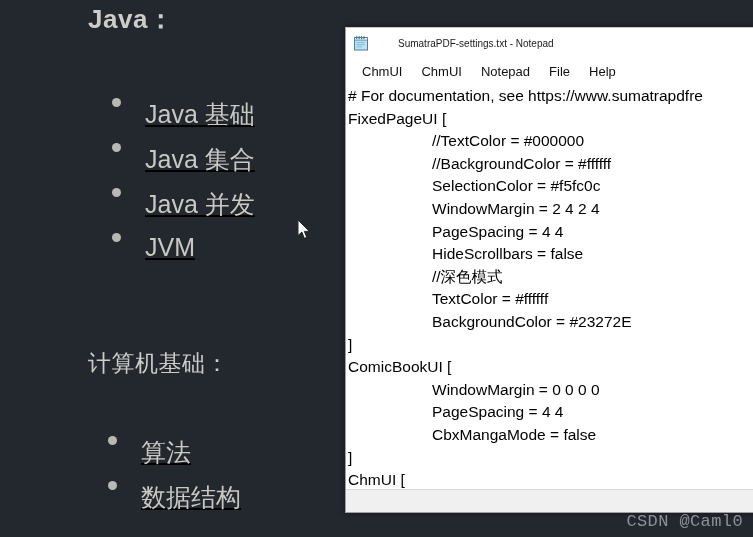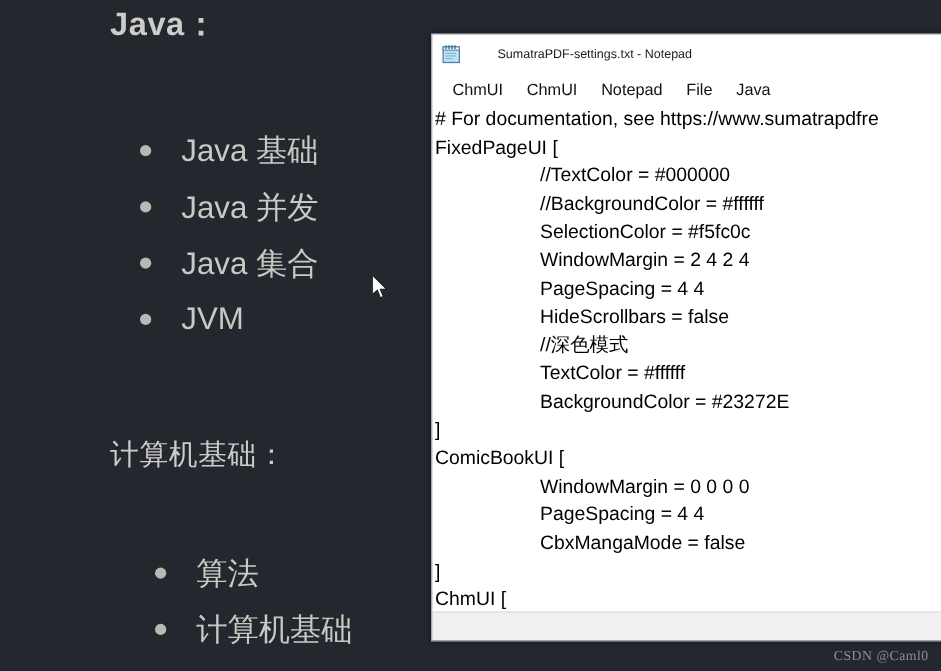--- a/index.html
+++ b/index.html
@@ -38,27 +38,27 @@
   .slide-heading.h-java  { left: 88px; top: 2px; }
   .slide-heading.h-cs    { left: 88px; top: 348px; font-weight: normal; font-size: 23px;}
 
   .bullet-list {
     position: absolute;
     margin: 0;
     padding: 0;
     list-style: none;
   }
   #java-list { left: 112px; top: 98px; }
-  #cs-list   { left: 124px; top: 436px; }
+  #cs-list   { left: 108px; top: 436px; }
 
   .bullet-item {
     display: flex;
-    align-items: center;
     height: 45px;
     white-space: nowrap;
+    text-decoration: underline;
   }
   .bullet-dot {
     width: 9px; height: 9px;
     border-radius: 50%;
     background: #b9b8b3;
     margin-right: 24px;
     flex: 0 0 auto;
   }
   .bullet-text {
     font-size: 25px;
@@ -151,65 +151,65 @@
     background: #f0f0f0;
     border-top: 1px solid #d8d8d8;
     flex: 0 0 auto;
   }
 
   
   #watermark {
     position: absolute;
     right: 10px;
     bottom: 6px;
-    font-size: 11px;
+    font-size: 17px;
     color: #8d9099;
     letter-spacing: 0.4px;
-    font-family: Liberation Serif, serif;
+    font-family: Liberation Mono, monospace;
     white-space: nowrap;
   }
 </style>
 </head>
 <body>
 
 <div id="screen">
 
   <div id="slide">
 
     <div class="slide-heading h-java">Java：</div>
 
     <ul class="bullet-list" id="java-list">
       <li class="bullet-item">
         <span class="bullet-dot"></span>
         <span class="bullet-text">Java 基础</span>
       </li>
       <li class="bullet-item">
         <span class="bullet-dot"></span>
+        <span class="bullet-text">Java 集合</span>
+      </li>
+      <li class="bullet-item">
+        <span class="bullet-dot"></span>
         <span class="bullet-text">Java 并发</span>
       </li>
       <li class="bullet-item">
         <span class="bullet-dot"></span>
-        <span class="bullet-text">Java 集合</span>
-      </li>
-      <li class="bullet-item">
-        <span class="bullet-dot"></span>
         <span class="bullet-text">JVM</span>
       </li>
     </ul>
 
     <div class="slide-heading h-cs">计算机基础：</div>
 
     <ul class="bullet-list" id="cs-list">
       <li class="bullet-item">
         <span class="bullet-dot"></span>
         <span class="bullet-text">算法</span>
       </li>
       <li class="bullet-item">
         <span class="bullet-dot"></span>
-        <span class="bullet-text">计算机基础</span>
+        <span class="bullet-text">数据结构</span>
       </li>
     </ul>
   </div>
 
   <div id="cursor">
     <svg width="14" height="20" viewBox="0 0 14 20">
       <polygon points="0,0 0,15.5 3.9,12.1 6.3,18.3 8.7,17.3 6.3,11.4 11.2,11.2" fill="#ffffff" stroke="#1b1b1b" stroke-width="0.9"></polygon>
     </svg>
   </div>
 
@@ -230,21 +230,21 @@
         </svg>
       </span>
       <span id="np-title">SumatraPDF-settings.txt - Notepad</span>
     </div>
 
     <div id="np-menubar">
       <div class="np-menu-item">ChmUI</div>
       <div class="np-menu-item">ChmUI</div>
       <div class="np-menu-item">Notepad</div>
       <div class="np-menu-item">File</div>
-      <div class="np-menu-item">Java</div>
+      <div class="np-menu-item">Help</div>
     </div>
 
     <div id="np-edit">
       <div class="np-line"># For documentation, see https://www.sumatrapdfre</div>
       <div class="np-line">FixedPageUI [</div>
       <div class="np-line indent">//TextColor = #000000</div>
       <div class="np-line indent">//BackgroundColor = #ffffff</div>
       <div class="np-line indent">SelectionColor = #f5fc0c</div>
       <div class="np-line indent">WindowMargin = 2 4 2 4</div>
       <div class="np-line indent">PageSpacing = 4 4</div>

